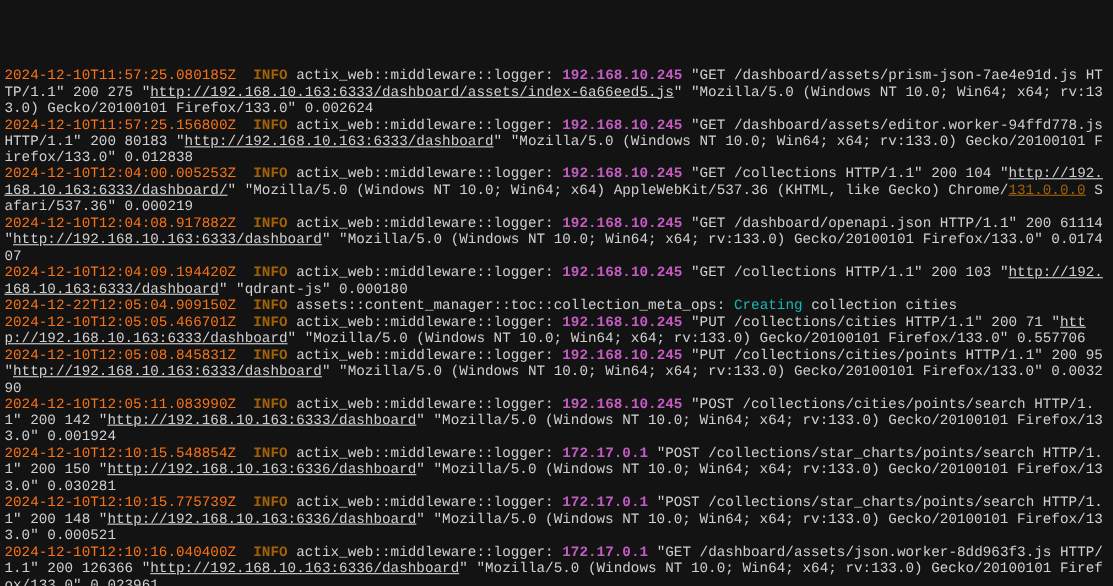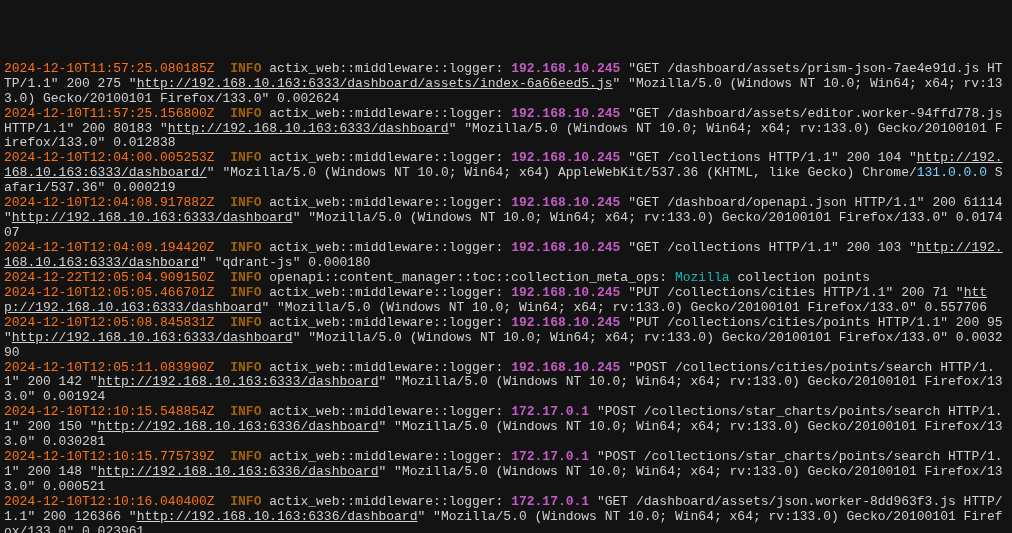--- a/index.html
+++ b/index.html
@@ -15,35 +15,35 @@
       white-space: pre-wrap;
       word-break: break-all;
     }
     .ts { color: #f97316; }
     .lvl { color: #a16207; font-weight: bold; }
     .mod { color: #d0d0d0; font-family: Liberation Mono, monospace; }
     .ip { color: #c45cc4; font-weight: bold; }
     .txt { color: #d0d0d0; }
     .url { color: #d0d0d0; text-decoration: underline; }
     .action { color: #18b6b6; }
-    .redver { color: #7dd3fc; }
+    .redver { color: #a16207; text-decoration: underline; }
     #log { }
     .line { display: inline; }
   </style>
 </head>
 <body>
 
 
 
 <div id="log"><span class="line"><span class="ts">2024-12-10T11:57:25.080185Z</span><span class="txt">  </span><span class="lvl">INFO</span><span class="txt"> </span><span class="mod">actix_web::middleware::logger:</span><span class="txt"> </span><span class="ip">192.168.10.245</span><span class="txt"> "GET /dashboard/assets/prism-json-7ae4e91d.js HTTP/1.1" 200 275 "</span><span class="url">http://192.168.10.163:6333/dashboard/assets/index-6a66eed5.js</span><span class="txt">" "Mozilla/5.0 (Windows NT 10.0; Win64; x64; rv:133.0) Gecko/20100101 Firefox/133.0" 0.002624</span></span>
 <span class="line"><span class="ts">2024-12-10T11:57:25.156800Z</span><span class="txt">  </span><span class="lvl">INFO</span><span class="txt"> </span><span class="mod">actix_web::middleware::logger:</span><span class="txt"> </span><span class="ip">192.168.10.245</span><span class="txt"> "GET /dashboard/assets/editor.worker-94ffd778.js HTTP/1.1" 200 80183 "</span><span class="url">http://192.168.10.163:6333/dashboard</span><span class="txt">" "Mozilla/5.0 (Windows NT 10.0; Win64; x64; rv:133.0) Gecko/20100101 Firefox/133.0" 0.012838</span></span>
 <span class="line"><span class="ts">2024-12-10T12:04:00.005253Z</span><span class="txt">  </span><span class="lvl">INFO</span><span class="txt"> </span><span class="mod">actix_web::middleware::logger:</span><span class="txt"> </span><span class="ip">192.168.10.245</span><span class="txt"> "GET /collections HTTP/1.1" 200 104 "</span><span class="url">http://192.168.10.163:6333/dashboard/</span><span class="txt">" "Mozilla/5.0 (Windows NT 10.0; Win64; x64) AppleWebKit/537.36 (KHTML, like Gecko) Chrome/</span><span class="redver">131.0.0.0</span><span class="txt"> Safari/537.36" 0.000219</span></span>
 <span class="line"><span class="ts">2024-12-10T12:04:08.917882Z</span><span class="txt">  </span><span class="lvl">INFO</span><span class="txt"> </span><span class="mod">actix_web::middleware::logger:</span><span class="txt"> </span><span class="ip">192.168.10.245</span><span class="txt"> "GET /dashboard/openapi.json HTTP/1.1" 200 61114 "</span><span class="url">http://192.168.10.163:6333/dashboard</span><span class="txt">" "Mozilla/5.0 (Windows NT 10.0; Win64; x64; rv:133.0) Gecko/20100101 Firefox/133.0" 0.017407</span></span>
 <span class="line"><span class="ts">2024-12-10T12:04:09.194420Z</span><span class="txt">  </span><span class="lvl">INFO</span><span class="txt"> </span><span class="mod">actix_web::middleware::logger:</span><span class="txt"> </span><span class="ip">192.168.10.245</span><span class="txt"> "GET /collections HTTP/1.1" 200 103 "</span><span class="url">http://192.168.10.163:6333/dashboard</span><span class="txt">" "qdrant-js" 0.000180</span></span>
-<span class="line"><span class="ts">2024-12-22T12:05:04.909150Z</span><span class="txt">  </span><span class="lvl">INFO</span><span class="txt"> </span><span class="mod">openapi::content_manager::toc::collection_meta_ops:</span><span class="txt"> </span><span class="action">Mozilla</span><span class="txt"> collection points</span></span>
+<span class="line"><span class="ts">2024-12-22T12:05:04.909150Z</span><span class="txt">  </span><span class="lvl">INFO</span><span class="txt"> </span><span class="mod">assets::content_manager::toc::collection_meta_ops:</span><span class="txt"> </span><span class="action">Creating</span><span class="txt"> collection cities</span></span>
 <span class="line"><span class="ts">2024-12-10T12:05:05.466701Z</span><span class="txt">  </span><span class="lvl">INFO</span><span class="txt"> </span><span class="mod">actix_web::middleware::logger:</span><span class="txt"> </span><span class="ip">192.168.10.245</span><span class="txt"> "PUT /collections/cities HTTP/1.1" 200 71 "</span><span class="url">http://192.168.10.163:6333/dashboard</span><span class="txt">" "Mozilla/5.0 (Windows NT 10.0; Win64; x64; rv:133.0) Gecko/20100101 Firefox/133.0" 0.557706</span></span>
 <span class="line"><span class="ts">2024-12-10T12:05:08.845831Z</span><span class="txt">  </span><span class="lvl">INFO</span><span class="txt"> </span><span class="mod">actix_web::middleware::logger:</span><span class="txt"> </span><span class="ip">192.168.10.245</span><span class="txt"> "PUT /collections/cities/points HTTP/1.1" 200 95 "</span><span class="url">http://192.168.10.163:6333/dashboard</span><span class="txt">" "Mozilla/5.0 (Windows NT 10.0; Win64; x64; rv:133.0) Gecko/20100101 Firefox/133.0" 0.003290</span></span>
 <span class="line"><span class="ts">2024-12-10T12:05:11.083990Z</span><span class="txt">  </span><span class="lvl">INFO</span><span class="txt"> </span><span class="mod">actix_web::middleware::logger:</span><span class="txt"> </span><span class="ip">192.168.10.245</span><span class="txt"> "POST /collections/cities/points/search HTTP/1.1" 200 142 "</span><span class="url">http://192.168.10.163:6333/dashboard</span><span class="txt">" "Mozilla/5.0 (Windows NT 10.0; Win64; x64; rv:133.0) Gecko/20100101 Firefox/133.0" 0.001924</span></span>
 <span class="line"><span class="ts">2024-12-10T12:10:15.548854Z</span><span class="txt">  </span><span class="lvl">INFO</span><span class="txt"> </span><span class="mod">actix_web::middleware::logger:</span><span class="txt"> </span><span class="ip">172.17.0.1</span><span class="txt"> "POST /collections/star_charts/points/search HTTP/1.1" 200 150 "</span><span class="url">http://192.168.10.163:6336/dashboard</span><span class="txt">" "Mozilla/5.0 (Windows NT 10.0; Win64; x64; rv:133.0) Gecko/20100101 Firefox/133.0" 0.030281</span></span>
 <span class="line"><span class="ts">2024-12-10T12:10:15.775739Z</span><span class="txt">  </span><span class="lvl">INFO</span><span class="txt"> </span><span class="mod">actix_web::middleware::logger:</span><span class="txt"> </span><span class="ip">172.17.0.1</span><span class="txt"> "POST /collections/star_charts/points/search HTTP/1.1" 200 148 "</span><span class="url">http://192.168.10.163:6336/dashboard</span><span class="txt">" "Mozilla/5.0 (Windows NT 10.0; Win64; x64; rv:133.0) Gecko/20100101 Firefox/133.0" 0.000521</span></span>
 <span class="line"><span class="ts">2024-12-10T12:10:16.040400Z</span><span class="txt">  </span><span class="lvl">INFO</span><span class="txt"> </span><span class="mod">actix_web::middleware::logger:</span><span class="txt"> </span><span class="ip">172.17.0.1</span><span class="txt"> "GET /dashboard/assets/json.worker-8dd963f3.js HTTP/1.1" 200 126366 "</span><span class="url">http://192.168.10.163:6336/dashboard</span><span class="txt">" "Mozilla/5.0 (Windows NT 10.0; Win64; x64; rv:133.0) Gecko/20100101 Firefox/133.0" 0.023961</span></span>
 
 </div>
 
 

